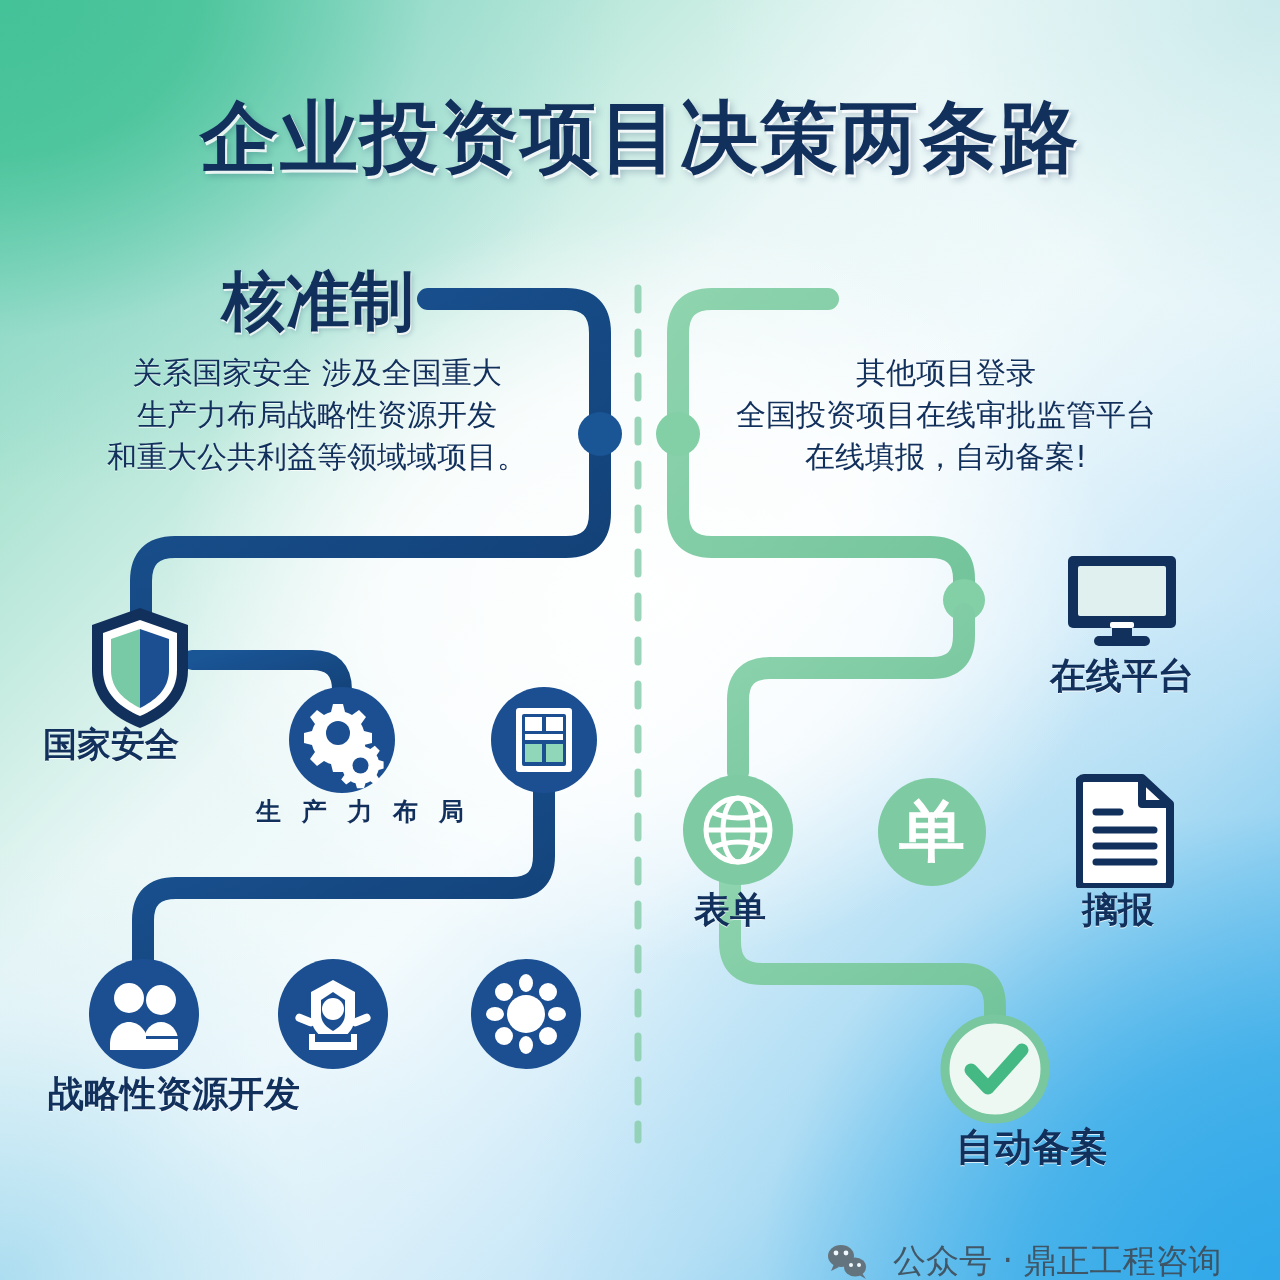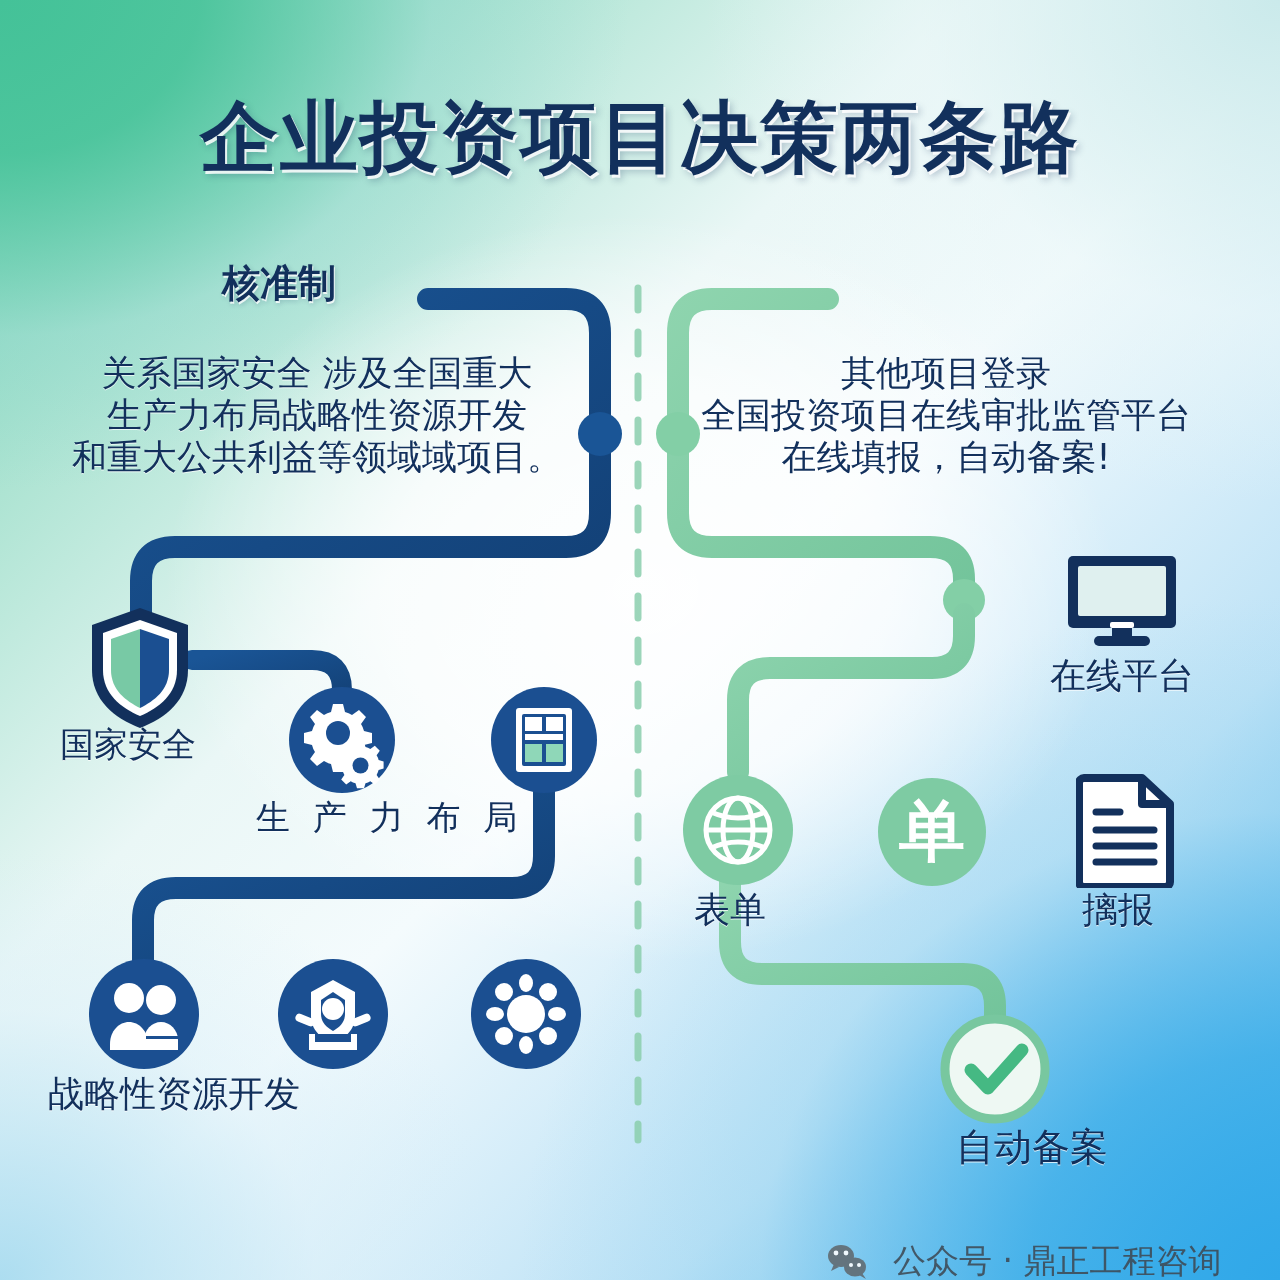--- a/index.html
+++ b/index.html
@@ -29,40 +29,40 @@
   #title{
     position:absolute;left:0;right:0;top:86px;text-align:center;
     font-size:78px;font-weight:bold;color:#12305c;letter-spacing:2px;
     font-family:"DejaVu Sans","Liberation Sans",sans-serif;
     text-shadow:2px 3px 0 rgba(255,255,255,0.85), 4px 5px 7px rgba(18,48,92,0.25);
     white-space:nowrap;
   }
 
   
   .branch-head{
-    position:absolute;font-size:38px;font-weight:bold;color:#12305c;
+    position:absolute;font-size:64px;font-weight:bold;color:#12305c;
     font-family:"DejaVu Sans","Liberation Sans",sans-serif;
     text-shadow:1px 2px 0 rgba(255,255,255,0.8),2px 3px 5px rgba(18,48,92,0.22);
     white-space:nowrap;
   }
   #head-left{left:222px;top:258px;}
   #head-right{left:848px;top:258px;}
 
   .branch-desc{
-    position:absolute;font-size:35px;line-height:42px;color:#12305c;
+    position:absolute;font-size:30px;line-height:42px;color:#12305c;
     font-family:"DejaVu Sans","Liberation Sans",sans-serif;
     text-align:center;font-weight:500;white-space:pre-line;
     text-shadow:0 1px 0 rgba(255,255,255,0.7);
   }
   #desc-left{left:62px;top:352px;width:510px;}
   #desc-right{left:672px;top:352px;width:548px;}
 
   
   .node-label{
-    position:absolute;color:#12305c;font-weight:400;white-space:nowrap;
+    position:absolute;color:#12305c;font-weight:700;white-space:nowrap;
     font-family:"DejaVu Sans","Liberation Sans",sans-serif;
     text-shadow:0 1px 0 rgba(255,255,255,0.75);
   }
 
   
   .icon-node{position:absolute;}
 
   
   #footer{
     position:absolute;left:826px;top:1208px;display:flex;align-items:center;gap:23px;
@@ -129,21 +129,21 @@
 和重大公共利益等领域域项目。</div>
 
     <div class="icon-node" style="left:84px;top:604px;">
       <svg width="112" height="128" viewBox="0 0 112 128">
         <path d="M56 4 L104 21 V66 C104 96 82 114 56 124 C30 114 8 96 8 66 V21 Z" fill="#12305c"></path>
         <path d="M56 16 L93 29 V66 C93 90 75 104 56 112 C37 104 19 90 19 66 V29 Z" fill="#ffffff"></path>
         <path d="M56 25 L85 35 V66 C85 86 70 97 56 104 V25 Z" fill="#1b4f91"></path>
         <path d="M56 25 L27 35 V66 C27 86 42 97 56 104 V25 Z" fill="#78c9a5"></path>
       </svg>
     </div>
-    <div class="node-label" style="left:60px;top:722px;font-size:34px;">国家安全</div>
+    <div class="node-label" style="left:43px;top:722px;font-size:34px;">国家安全</div>
 
     <div class="icon-node" style="left:288px;top:686px;">
       <svg width="108" height="108" viewBox="0 0 108 108">
         <circle cx="54" cy="54" r="53" fill="#1b4f91"></circle>
         <g fill="#ffffff">
           <path d="M45 18 h10 l2 8 a22 22 0 0 1 7 3 l7-5 7 7 -5 7 a22 22 0 0 1 3 7 l8 2 v10 l-8 2 a22 22 0 0 1 -3 7 l5 7 -7 7 -7-5 a22 22 0 0 1 -7 3 l-2 8 h-10 l-2-8 a22 22 0 0 1 -7-3 l-7 5 -7-7 5-7 a22 22 0 0 1 -3-7 l-8-2 v-10 l8-2 a22 22 0 0 1 3-7 l-5-7 7-7 7 5 a22 22 0 0 1 7-3 z"></path>
         </g>
         <circle cx="50" cy="47" r="12" fill="#1b4f91"></circle>
         <g fill="#ffffff">
           <path d="M69 56 h7 l1.5 5 a15 15 0 0 1 4.8 2 l4.5-3.2 5 5 -3.2 4.5 a15 15 0 0 1 2 4.8 l5 1.5 v7 l-5 1.5 a15 15 0 0 1 -2 4.8 l3.2 4.5 -5 5 -4.5-3.2 a15 15 0 0 1 -4.8 2 l-1.5 5 h-7 l-1.5-5 a15 15 0 0 1 -4.8-2 l-4.5 3.2 -5-5 3.2-4.5 a15 15 0 0 1 -2-4.8 l-5-1.5 v-7 l5-1.5 a15 15 0 0 1 2-4.8 l-3.2-4.5 5-5 4.5 3.2 a15 15 0 0 1 4.8-2 z"></path>
@@ -157,21 +157,21 @@
         <circle cx="54" cy="54" r="53" fill="#1b4f91"></circle>
         <rect x="26" y="22" width="56" height="64" rx="3" fill="#ffffff"></rect>
         <rect x="32" y="28" width="44" height="52" rx="2" fill="#1b4f91"></rect>
         <rect x="35" y="31" width="17" height="14" fill="#ffffff"></rect>
         <rect x="56" y="31" width="17" height="14" fill="#ffffff"></rect>
         <rect x="35" y="48" width="38" height="6" fill="#ffffff"></rect>
         <rect x="35" y="58" width="17" height="18" fill="#8fd7b8"></rect>
         <rect x="56" y="58" width="17" height="18" fill="#8fd7b8"></rect>
       </svg>
     </div>
-    <div class="node-label" style="left:256px;top:795px;font-size:34px;letter-spacing:6px;">生 产 力 布 局</div>
+    <div class="node-label" style="left:256px;top:795px;font-size:25px;letter-spacing:6px;">生 产 力 布 局</div>
 
     <div class="icon-node" style="left:88px;top:958px;">
       <svg width="112" height="112" viewBox="0 0 112 112">
         <circle cx="56" cy="56" r="55" fill="#1b4f91"></circle>
         <circle cx="41" cy="40" r="15" fill="#ffffff"></circle>
         <circle cx="73" cy="42" r="15" fill="#ffffff"></circle>
         <path d="M22 86 c0-13 9-22 19-22 s19 9 19 22 v6 H22 z" fill="#ffffff"></path>
         <path d="M56 92 v-10 c0-10 8-18 17-18 s17 8 17 18 v10 z" fill="#ffffff"></path>
         <rect x="58" y="78" width="32" height="3" fill="#1b4f91"></rect>
       </svg>

